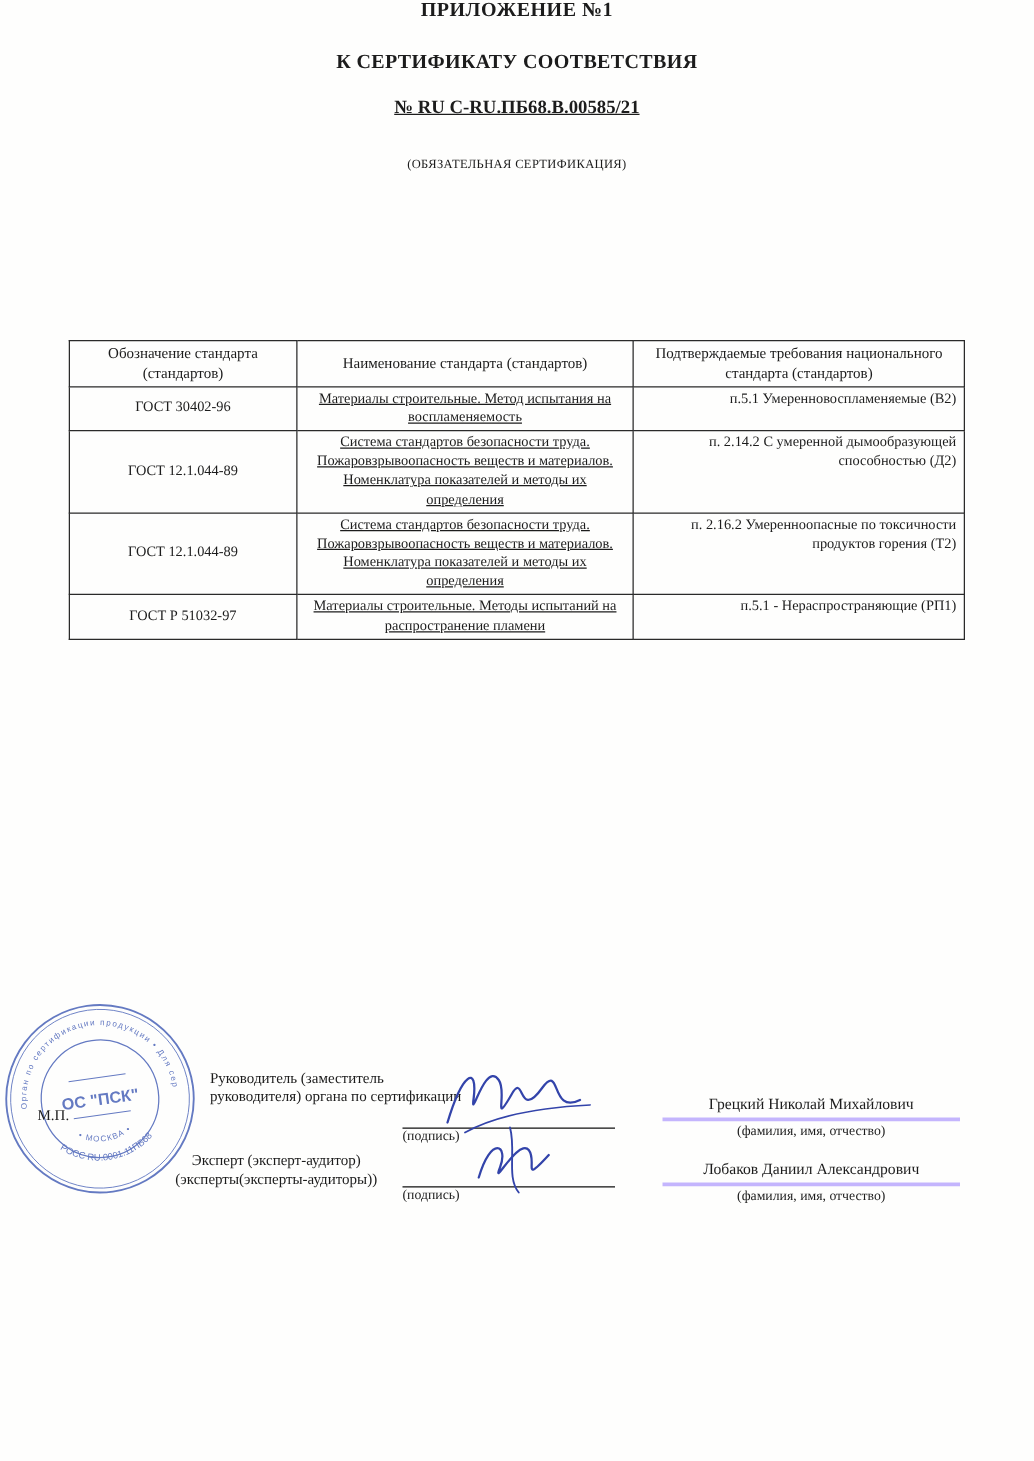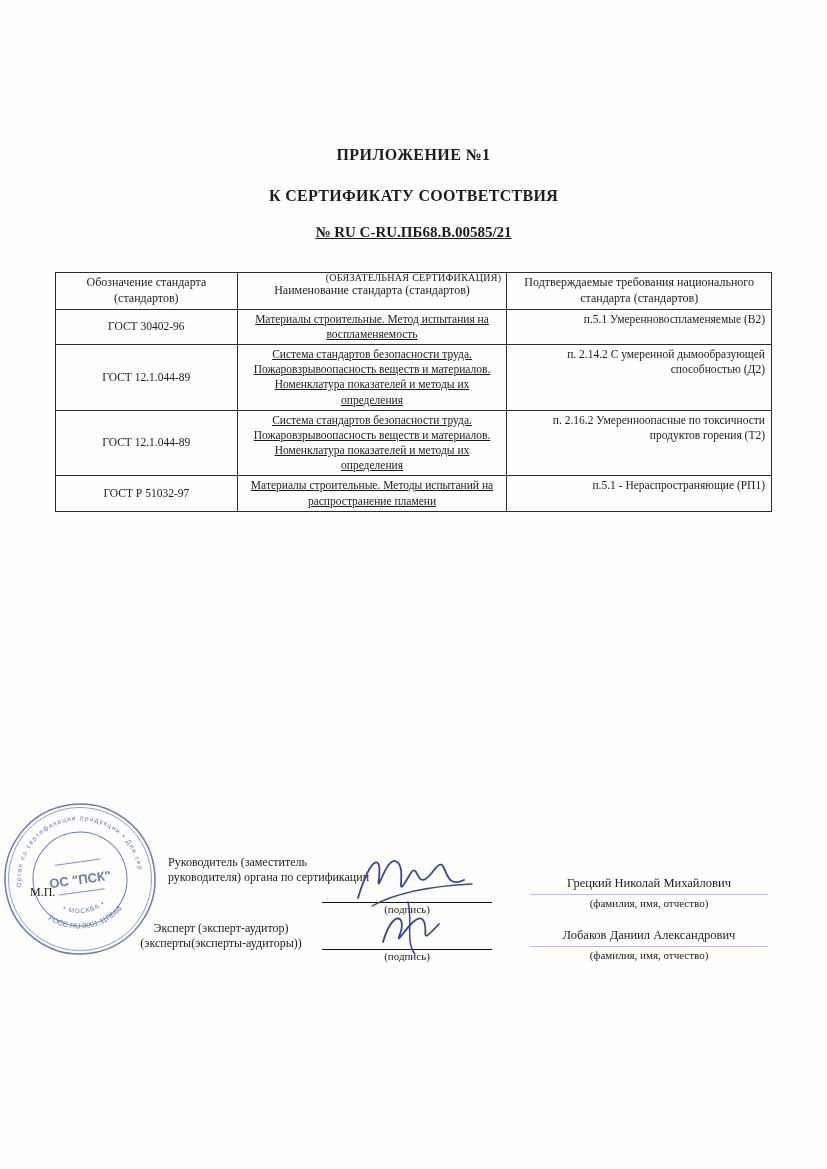--- a/index.html
+++ b/index.html
@@ -6,21 +6,21 @@
   .page {
     position: relative;
     width: 827px;
     height: 1169px;
     background: #fefefd;
     font-family: "Liberation Serif", serif;
     color: #1c1c1c;
     overflow: hidden;
     margin: 0 auto;
   }
-  .doc-header { text-align: center; padding-top: 146px; }
+  .doc-header { text-align: center; }
   .title { font-size: 16px; font-weight: bold; letter-spacing: .4px; }
   .subtitle { font-size: 16px; font-weight: bold; margin-top: 23px; letter-spacing: .3px; }
   .cert-number { font-size: 15px; font-weight: bold; margin-top: 19px; text-decoration: underline; }
   .cert-type { font-size: 10px; margin-top: 31px; letter-spacing: .3px; }
 
   table.standards {
     position: absolute; left: 55px; top: 272px;
     width: 717px; border-collapse: collapse;
     font-size: 11.5px; line-height: 1.32;
   }
@@ -31,27 +31,27 @@
   td.c3 { text-align: right; vertical-align: top; padding-left: 8px; }
 
   .abs { position: absolute; }
 
   .stamp-wrap { left: 1px; top: 800px; width: 158px; height: 158px; transform: rotate(-8deg); opacity: .85; }
   .mp-label { left: 30px; top: 885px; font-size: 12px; z-index: 5; text-align: center; }
 
   .role-head { left: 168px; top: 855px; width: 204px; font-size: 12px; line-height: 1.25; }
   .role-expert { left: 133px; top: 921px; width: 176px; font-size: 12px; line-height: 1.25; text-align: center; }
 
-  .sign-block { width: 170px; text-align: center; font-size: 11px; }
+  .sign-block { width: 170px; text-align: left; font-size: 11px; }
   .sign-block .rule { height: 32px; border-bottom: 1px solid #111; }
   .sign-block-1 { left: 322px; top: 870px; }
   .sign-block-2 { left: 322px; top: 917px; }
 
   .name-block { width: 238px; text-align: center; }
-  .name-block .nm { font-size: 12.5px; padding-bottom: 3px; border-bottom: 1px solid #c4b5fd; }
+  .name-block .nm { font-size: 12.5px; padding-bottom: 3px; border-bottom: 3px solid #c4b5fd; }
   .name-block .cap { font-size: 11px; padding-top: 2px; }
   .name-block-1 { left: 530px; top: 876px; }
   .name-block-2 { left: 530px; top: 928px; }
 
   .sig-svg { z-index: 6; pointer-events: none; }
   .sig-1 { left: 352px; top: 840px; }
   .sig-2 { left: 375px; top: 898px; }
 
   .footer { left: 63px; top: 1006px; font-size: 11.5px; line-height: 1.65; }
 </style>

